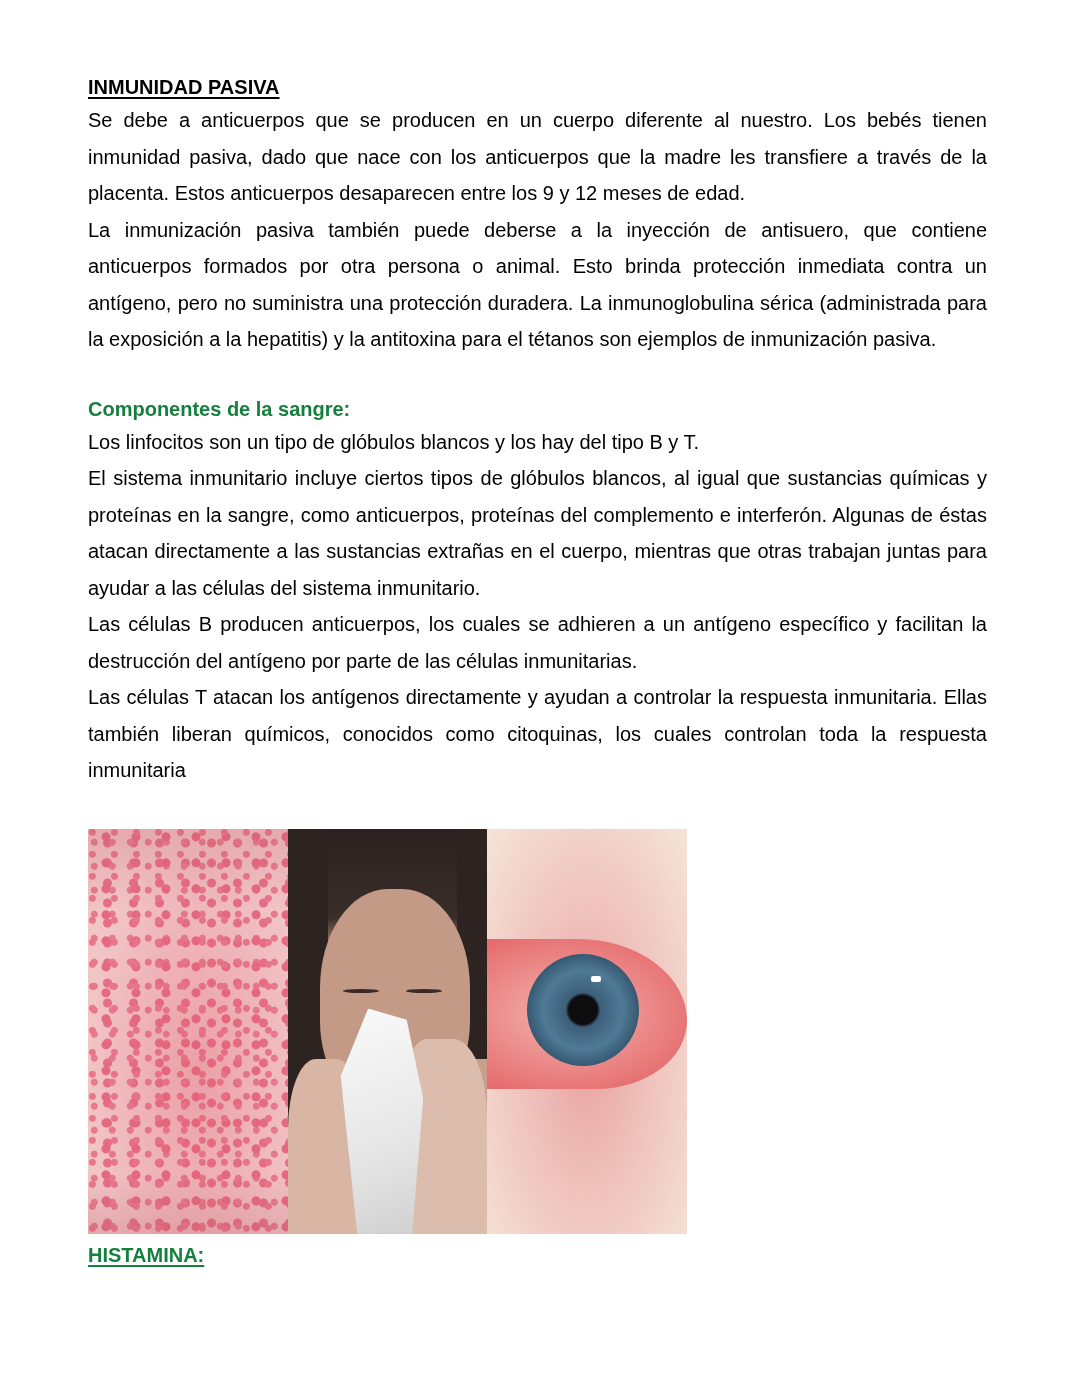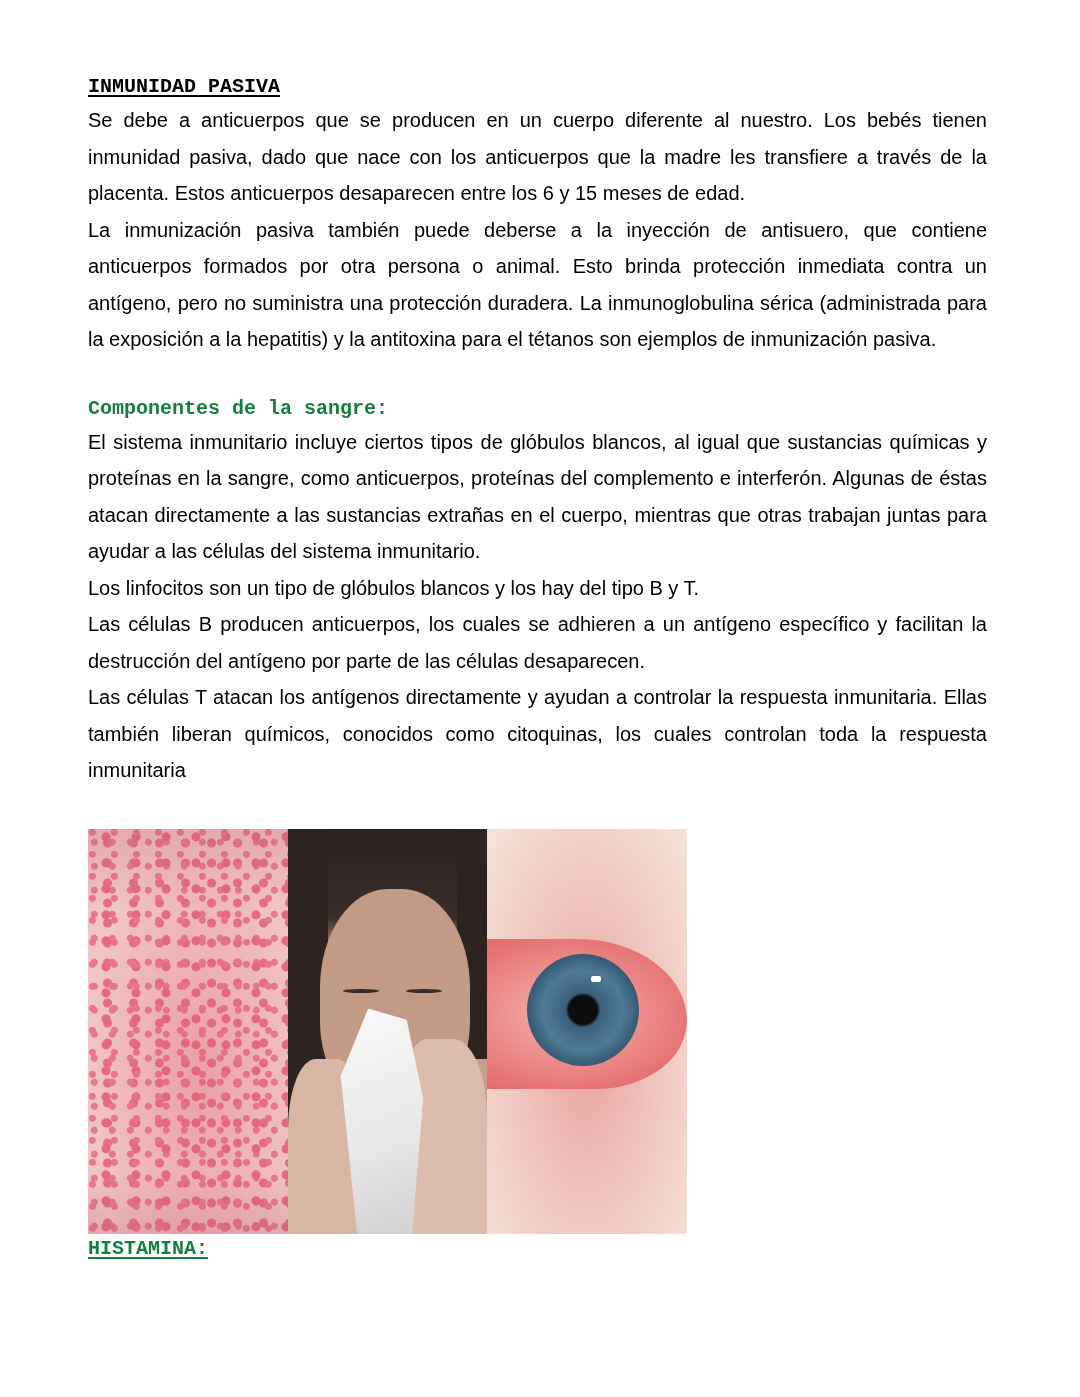--- a/index.html
+++ b/index.html
@@ -1,19 +1,19 @@
 <!DOCTYPE html>
 <html><head>
   <meta charset="utf-8">
   <style>
     html, body { margin: 0; padding: 0; background: #ffffff; }
     body { width: 1080px; height: 1397px; position: relative; overflow: hidden;
       font-family: "Liberation Sans", sans-serif; color: #000; }
     .page { position: absolute; left: 88px; top: 72px; width: 899px; }
-    .h { font-weight: bold; font-size: 20px; line-height: 30px; margin: 0; text-decoration: underline; text-underline-offset: 3px; text-decoration-thickness: 2px; font-family: Liberation Mono, monospace; }
+    .h { font-weight: bold; font-size: 20px; line-height: 30px; margin: 0; text-decoration: underline; text-underline-offset: 3px; text-decoration-thickness: 2px; }
     .h.red { color: #15803d; }
     .h.plain { text-decoration: none; }
     .p { font-size: 20px; line-height: 36.5px; margin: 0; text-align: justify; }
     .gap { height: 36px; }
     .figure { position: relative; width: 599px; height: 405px; margin-top: 4px; display: flex; }
     .panel { position: relative; width: 200px; height: 405px; overflow: hidden; }
     
     .rash { background:
       radial-gradient(circle at 20% 15%, #e8778c 0 3px, transparent 4px),
       radial-gradient(circle at 60% 30%, #e56a80 0 4px, transparent 5px),
@@ -41,29 +41,29 @@
       background: radial-gradient(ellipse at 40% 50%, #f3b4ae, #e66d6f 80%); }
     .redeye .iris { position:absolute; left:40px; top:125px; width:112px; height:112px; border-radius:50%;
       background: radial-gradient(circle, #0d0d10 0 18%, #3d5f7a 22%, #4f7a96 50%, #2c4a62 80%, #6b7f8a 100%); }
     .redeye .glint { position:absolute; left:104px; top:147px; width:10px; height:6px; background:#fff; border-radius:2px; }
   </style>
 </head>
 <body>
 
 <div class="page">
   <h2 class="h">INMUNIDAD PASIVA</h2>
-  <p class="p">Se debe a anticuerpos que se producen en un cuerpo diferente al nuestro. Los bebés tienen inmunidad pasiva, dado que nace con los anticuerpos que la madre les transfiere a través de la placenta. Estos anticuerpos desaparecen entre los 6 y 15 meses de edad.</p>
+  <p class="p">Se debe a anticuerpos que se producen en un cuerpo diferente al nuestro. Los bebés tienen inmunidad pasiva, dado que nace con los anticuerpos que la madre les transfiere a través de la placenta. Estos anticuerpos desaparecen entre los 9 y 12 meses de edad.</p>
   <p class="p">La inmunización pasiva también puede deberse a la inyección de antisuero, que contiene anticuerpos formados por otra persona o animal. Esto brinda protección inmediata contra un antígeno, pero no suministra una protección duradera. La inmunoglobulina sérica (administrada para la exposición a la hepatitis) y la antitoxina para el tétanos son ejemplos de inmunización pasiva.</p>
 
   <div class="gap"></div>
 
   <h2 class="h red plain">Componentes de la sangre:</h2>
+  <p class="p">Los linfocitos son un tipo de glóbulos blancos y los hay del tipo B y T.</p>
   <p class="p">El sistema inmunitario incluye ciertos tipos de glóbulos blancos, al igual que sustancias químicas y proteínas en la sangre, como anticuerpos, proteínas del complemento e interferón. Algunas de éstas atacan directamente a las sustancias extrañas en el cuerpo, mientras que otras trabajan juntas para ayudar a las células del sistema inmunitario.</p>
-  <p class="p">Los linfocitos son un tipo de glóbulos blancos y los hay del tipo B y T.</p>
-  <p class="p">Las células B producen anticuerpos, los cuales se adhieren a un antígeno específico y facilitan la destrucción del antígeno por parte de las células desaparecen.</p>
+  <p class="p">Las células B producen anticuerpos, los cuales se adhieren a un antígeno específico y facilitan la destrucción del antígeno por parte de las células inmunitarias.</p>
   <p class="p">Las células T atacan los antígenos directamente y ayudan a controlar la respuesta inmunitaria. Ellas también liberan químicos, conocidos como citoquinas, los cuales controlan toda la respuesta inmunitaria</p>
 
   <div class="gap"></div>
 
   <div class="figure">
     <div class="panel rash"></div>
     <div class="panel sneeze">
       <div class="hair-l"></div>
         <div class="hair-r"></div>
       <div class="face"></div>
@@ -73,14 +73,14 @@
         <div class="hand-r"></div>
       <div class="tissue"></div>
     </div>
     <div class="panel redeye">
       <div class="white"></div>
       <div class="iris"></div>
       <div class="glint"></div>
     </div>
   </div>
 
-  <h2 class="h red" style="">HISTAMINA:</h2>
+  <h2 class="h red" style="margin-top:6px">HISTAMINA:</h2>
 </div>
 
 </body></html>

